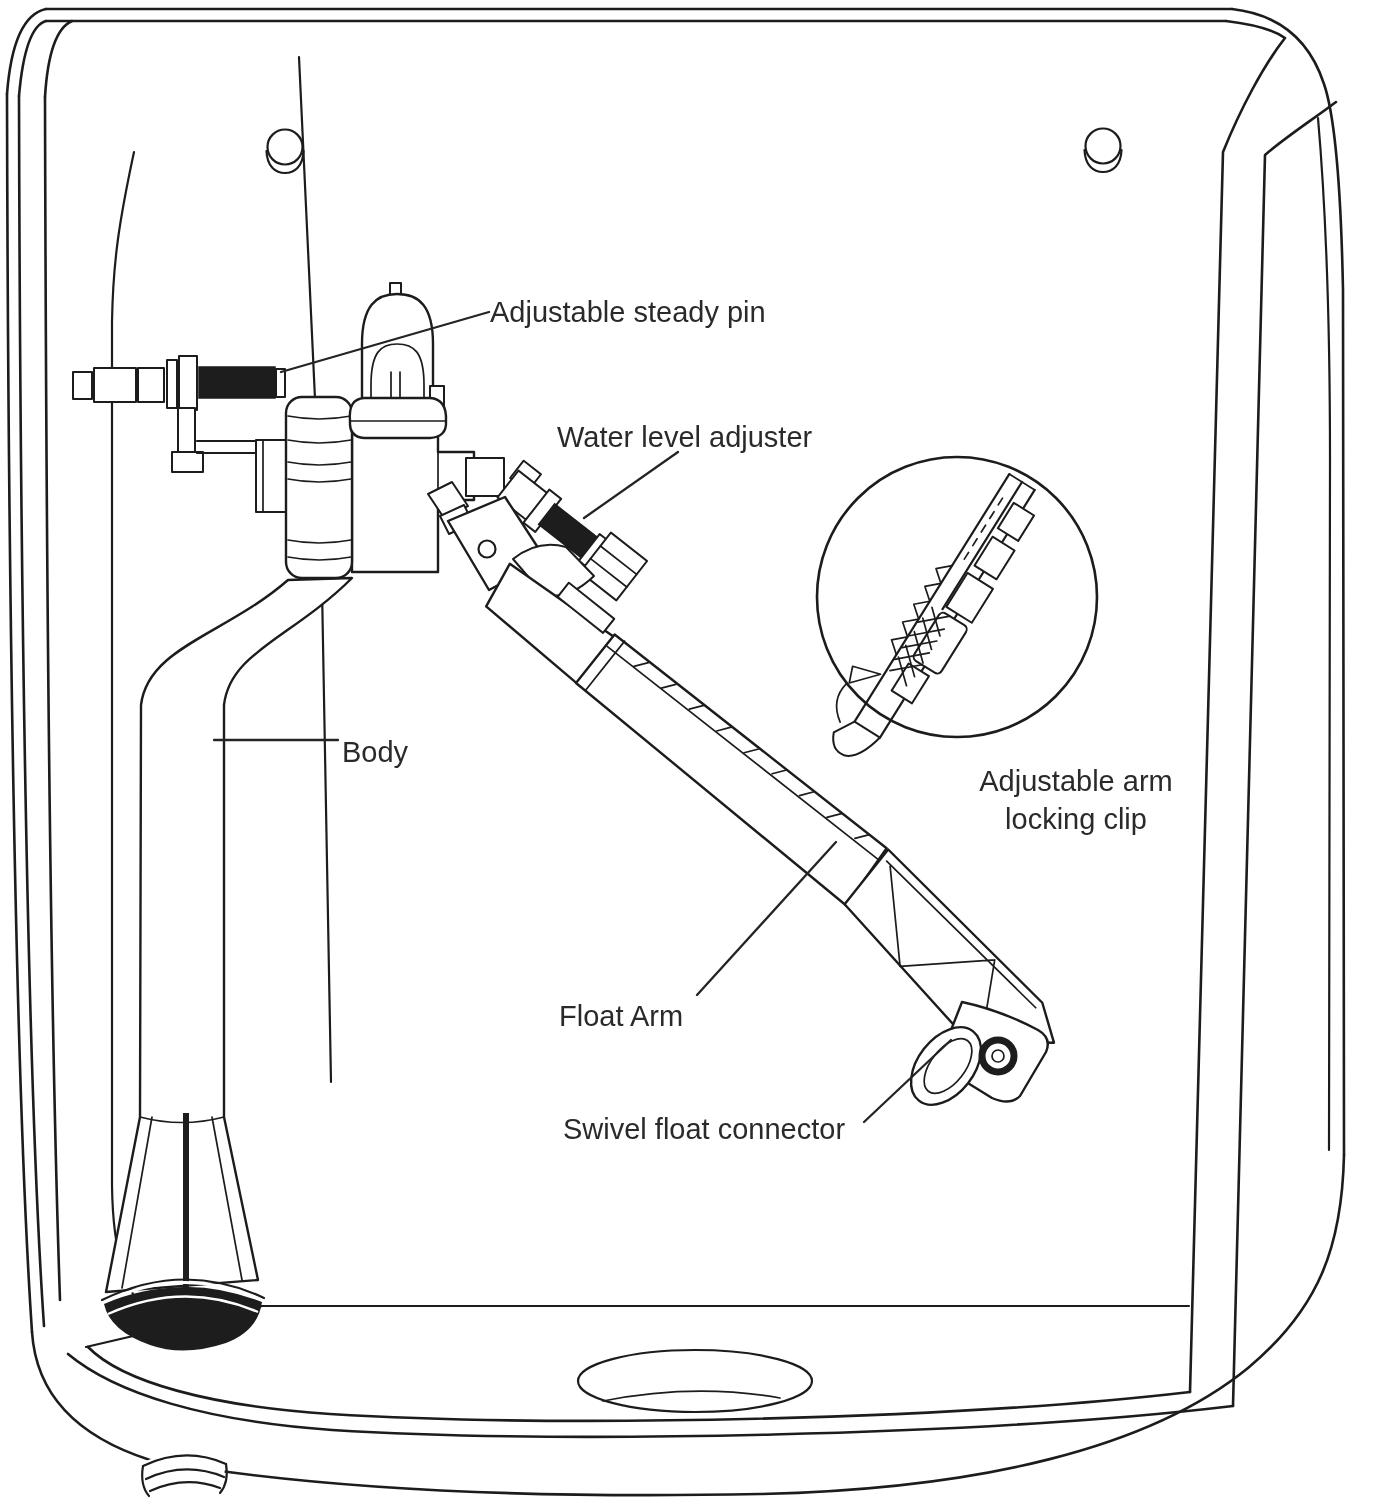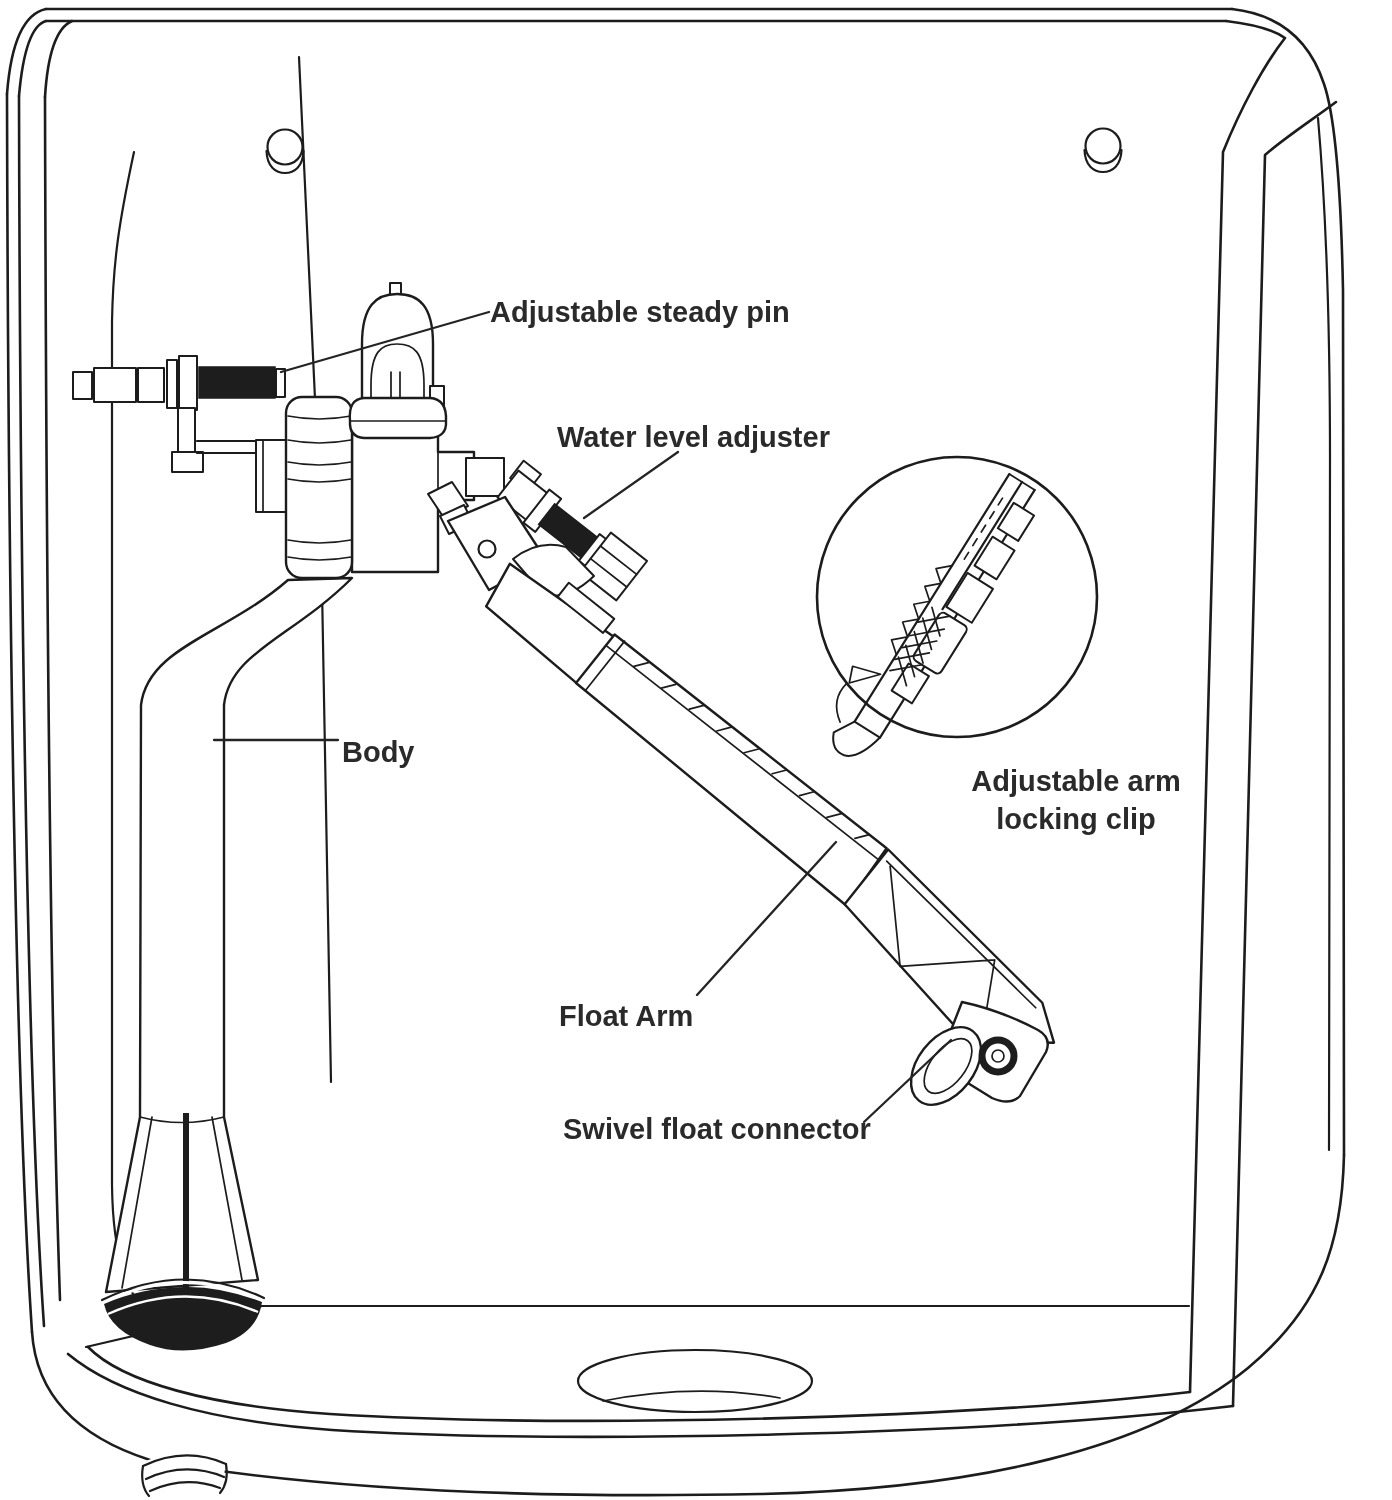--- a/index.html
+++ b/index.html
@@ -1,16 +1,16 @@
 <!DOCTYPE html>
 <html><head>
 <meta charset="utf-8">
 <style>
   html,body{margin:0;padding:0;background:#ffffff;}
-  .stage{position:relative;width:1392px;height:1500px;background:#ffffff;overflow:hidden;font-weight:bold;}
+  .stage{position:relative;width:1392px;height:1500px;background:#ffffff;overflow:hidden;}
   svg{display:block;}
   
   .ln{fill:none;stroke:#1c1c1c;stroke-width:2.6;stroke-linecap:round;stroke-linejoin:round;}
   .ln2{fill:none;stroke:#1c1c1c;stroke-width:2.2;stroke-linecap:round;stroke-linejoin:round;}
   .fine{fill:none;stroke:#1c1c1c;stroke-width:1.7;stroke-linecap:round;stroke-linejoin:round;}
   .wf{fill:#ffffff;stroke:#1c1c1c;stroke-width:2.4;stroke-linejoin:round;}
   .wf2{fill:#ffffff;stroke:#1c1c1c;stroke-width:2;stroke-linejoin:round;}
   .df{stroke:#1c1c1c;stroke-width:1.5;}
   .leader{fill:none;stroke:#242424;stroke-width:2.3;stroke-linecap:round;}
   .lbl{font-family:"Liberation Sans",sans-serif;font-size:29px;fill:#2a2a2a;}

